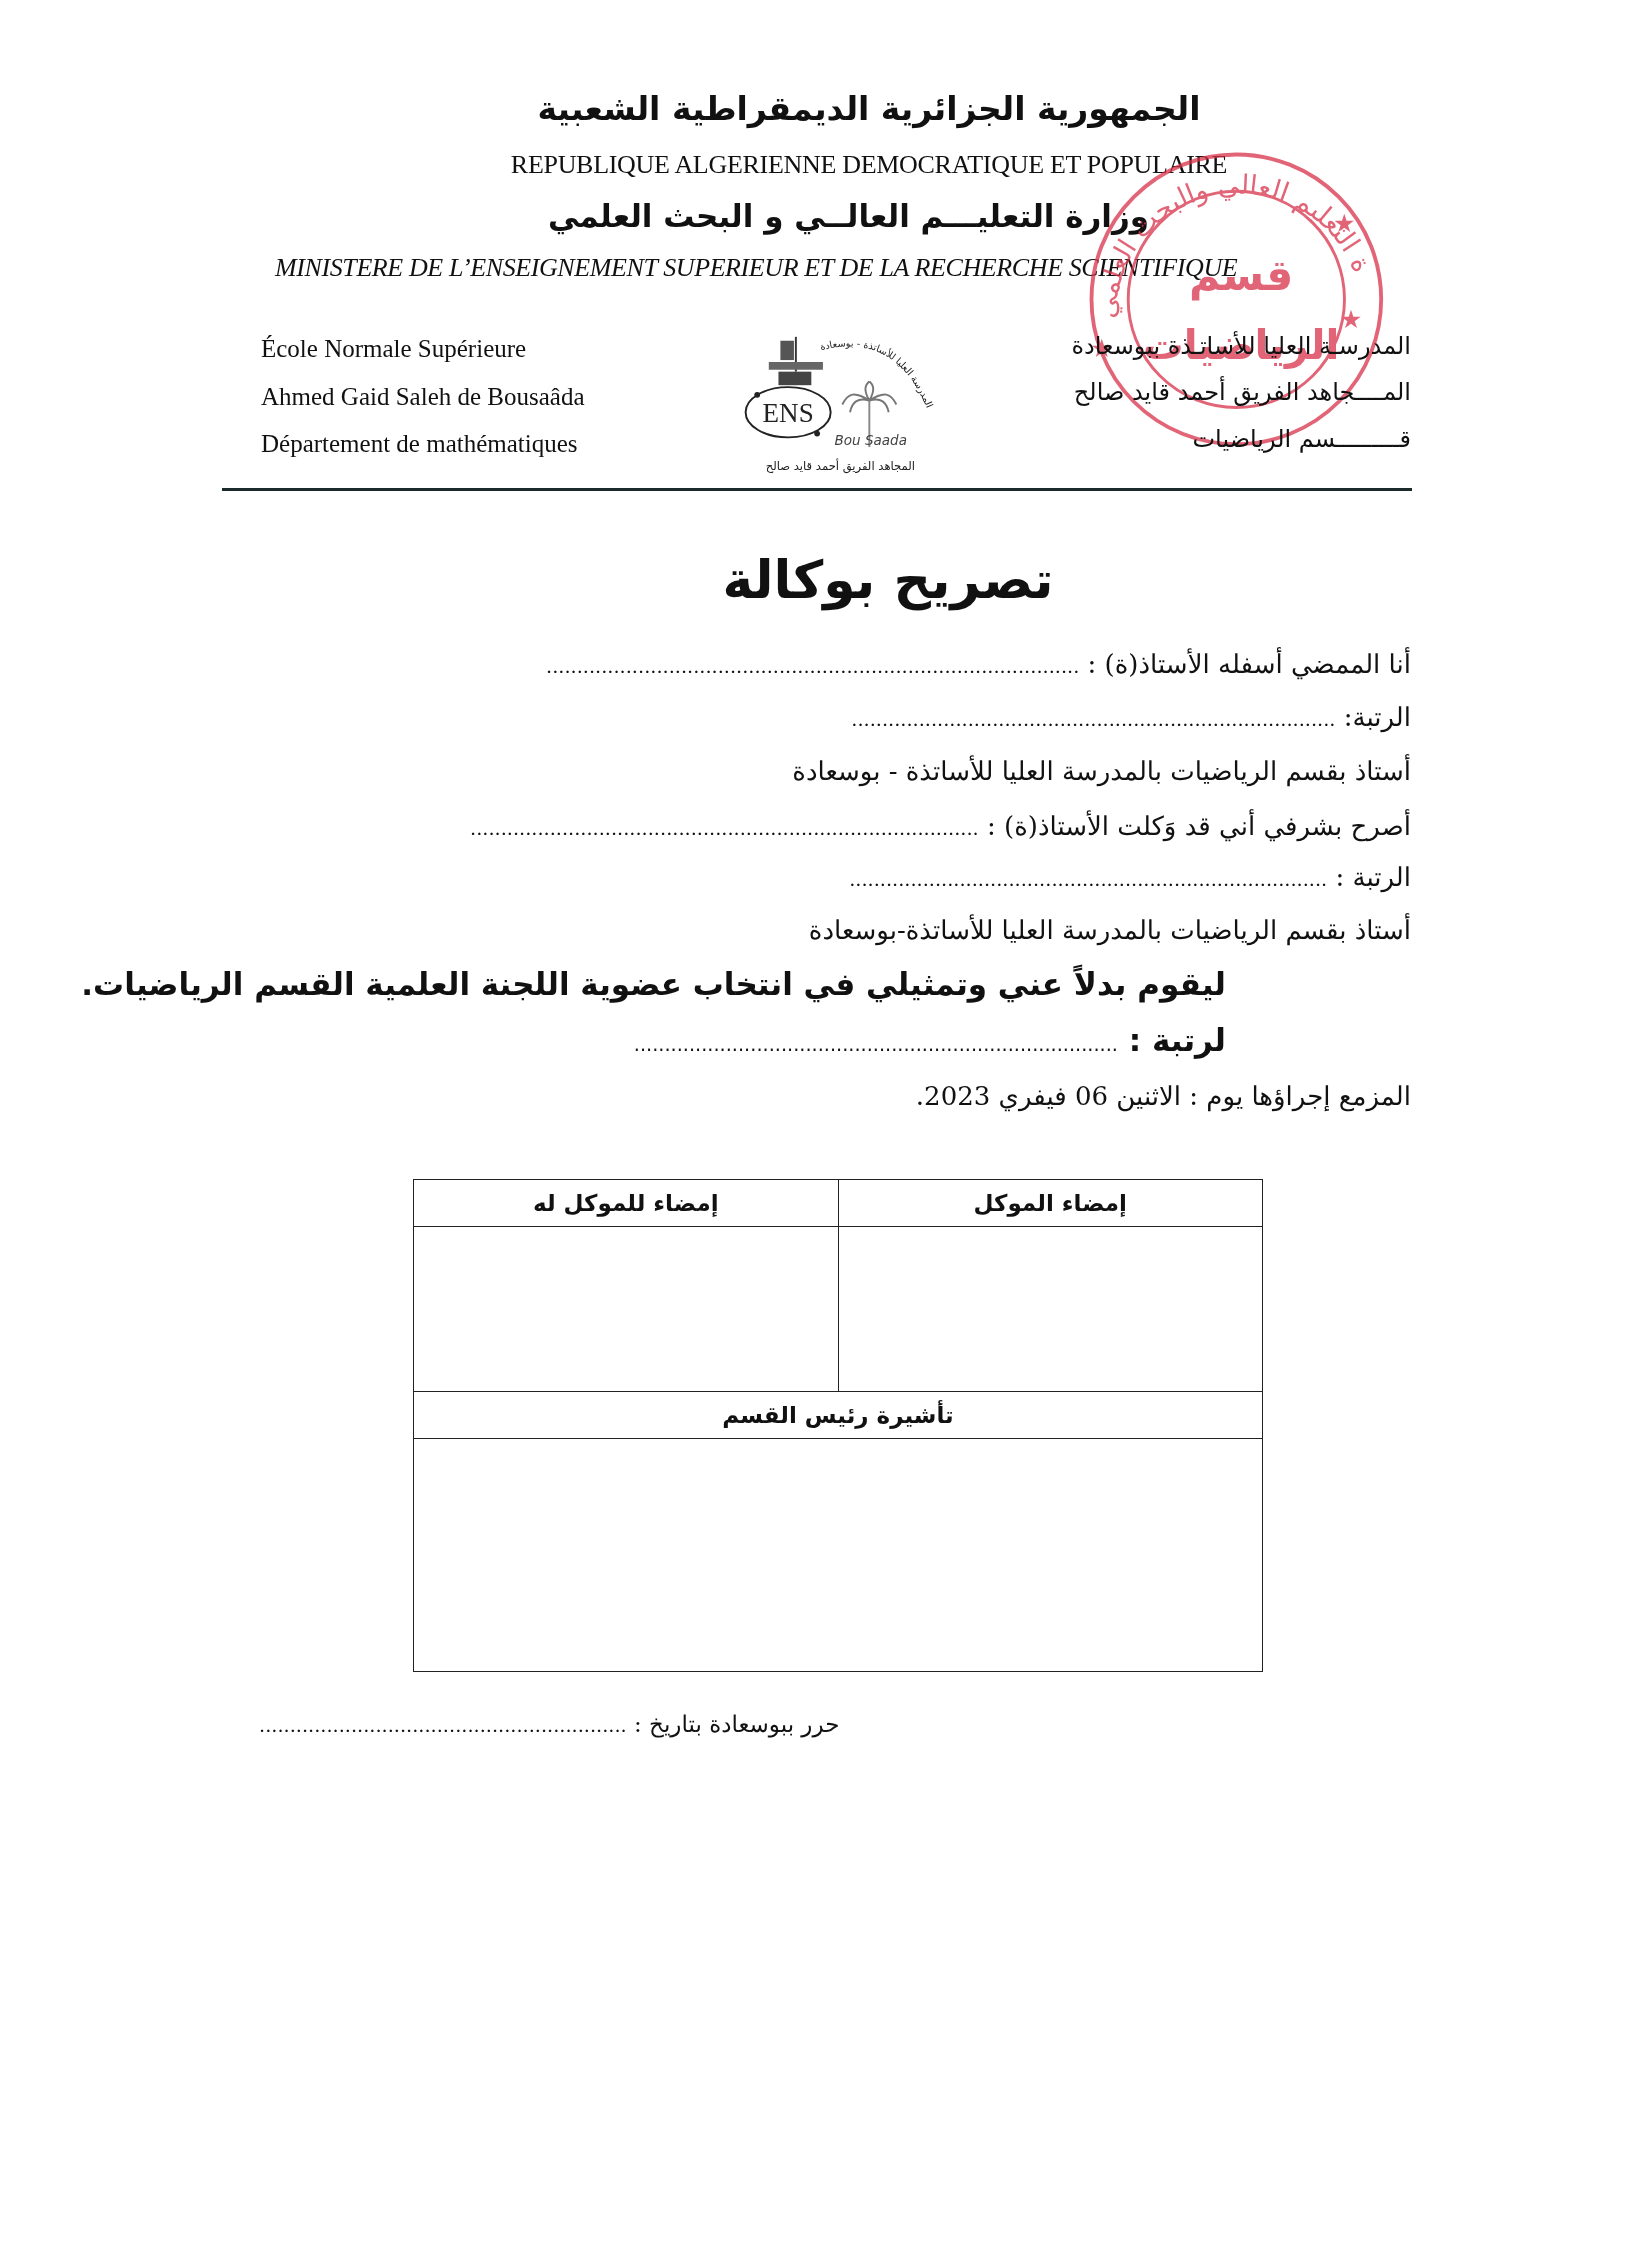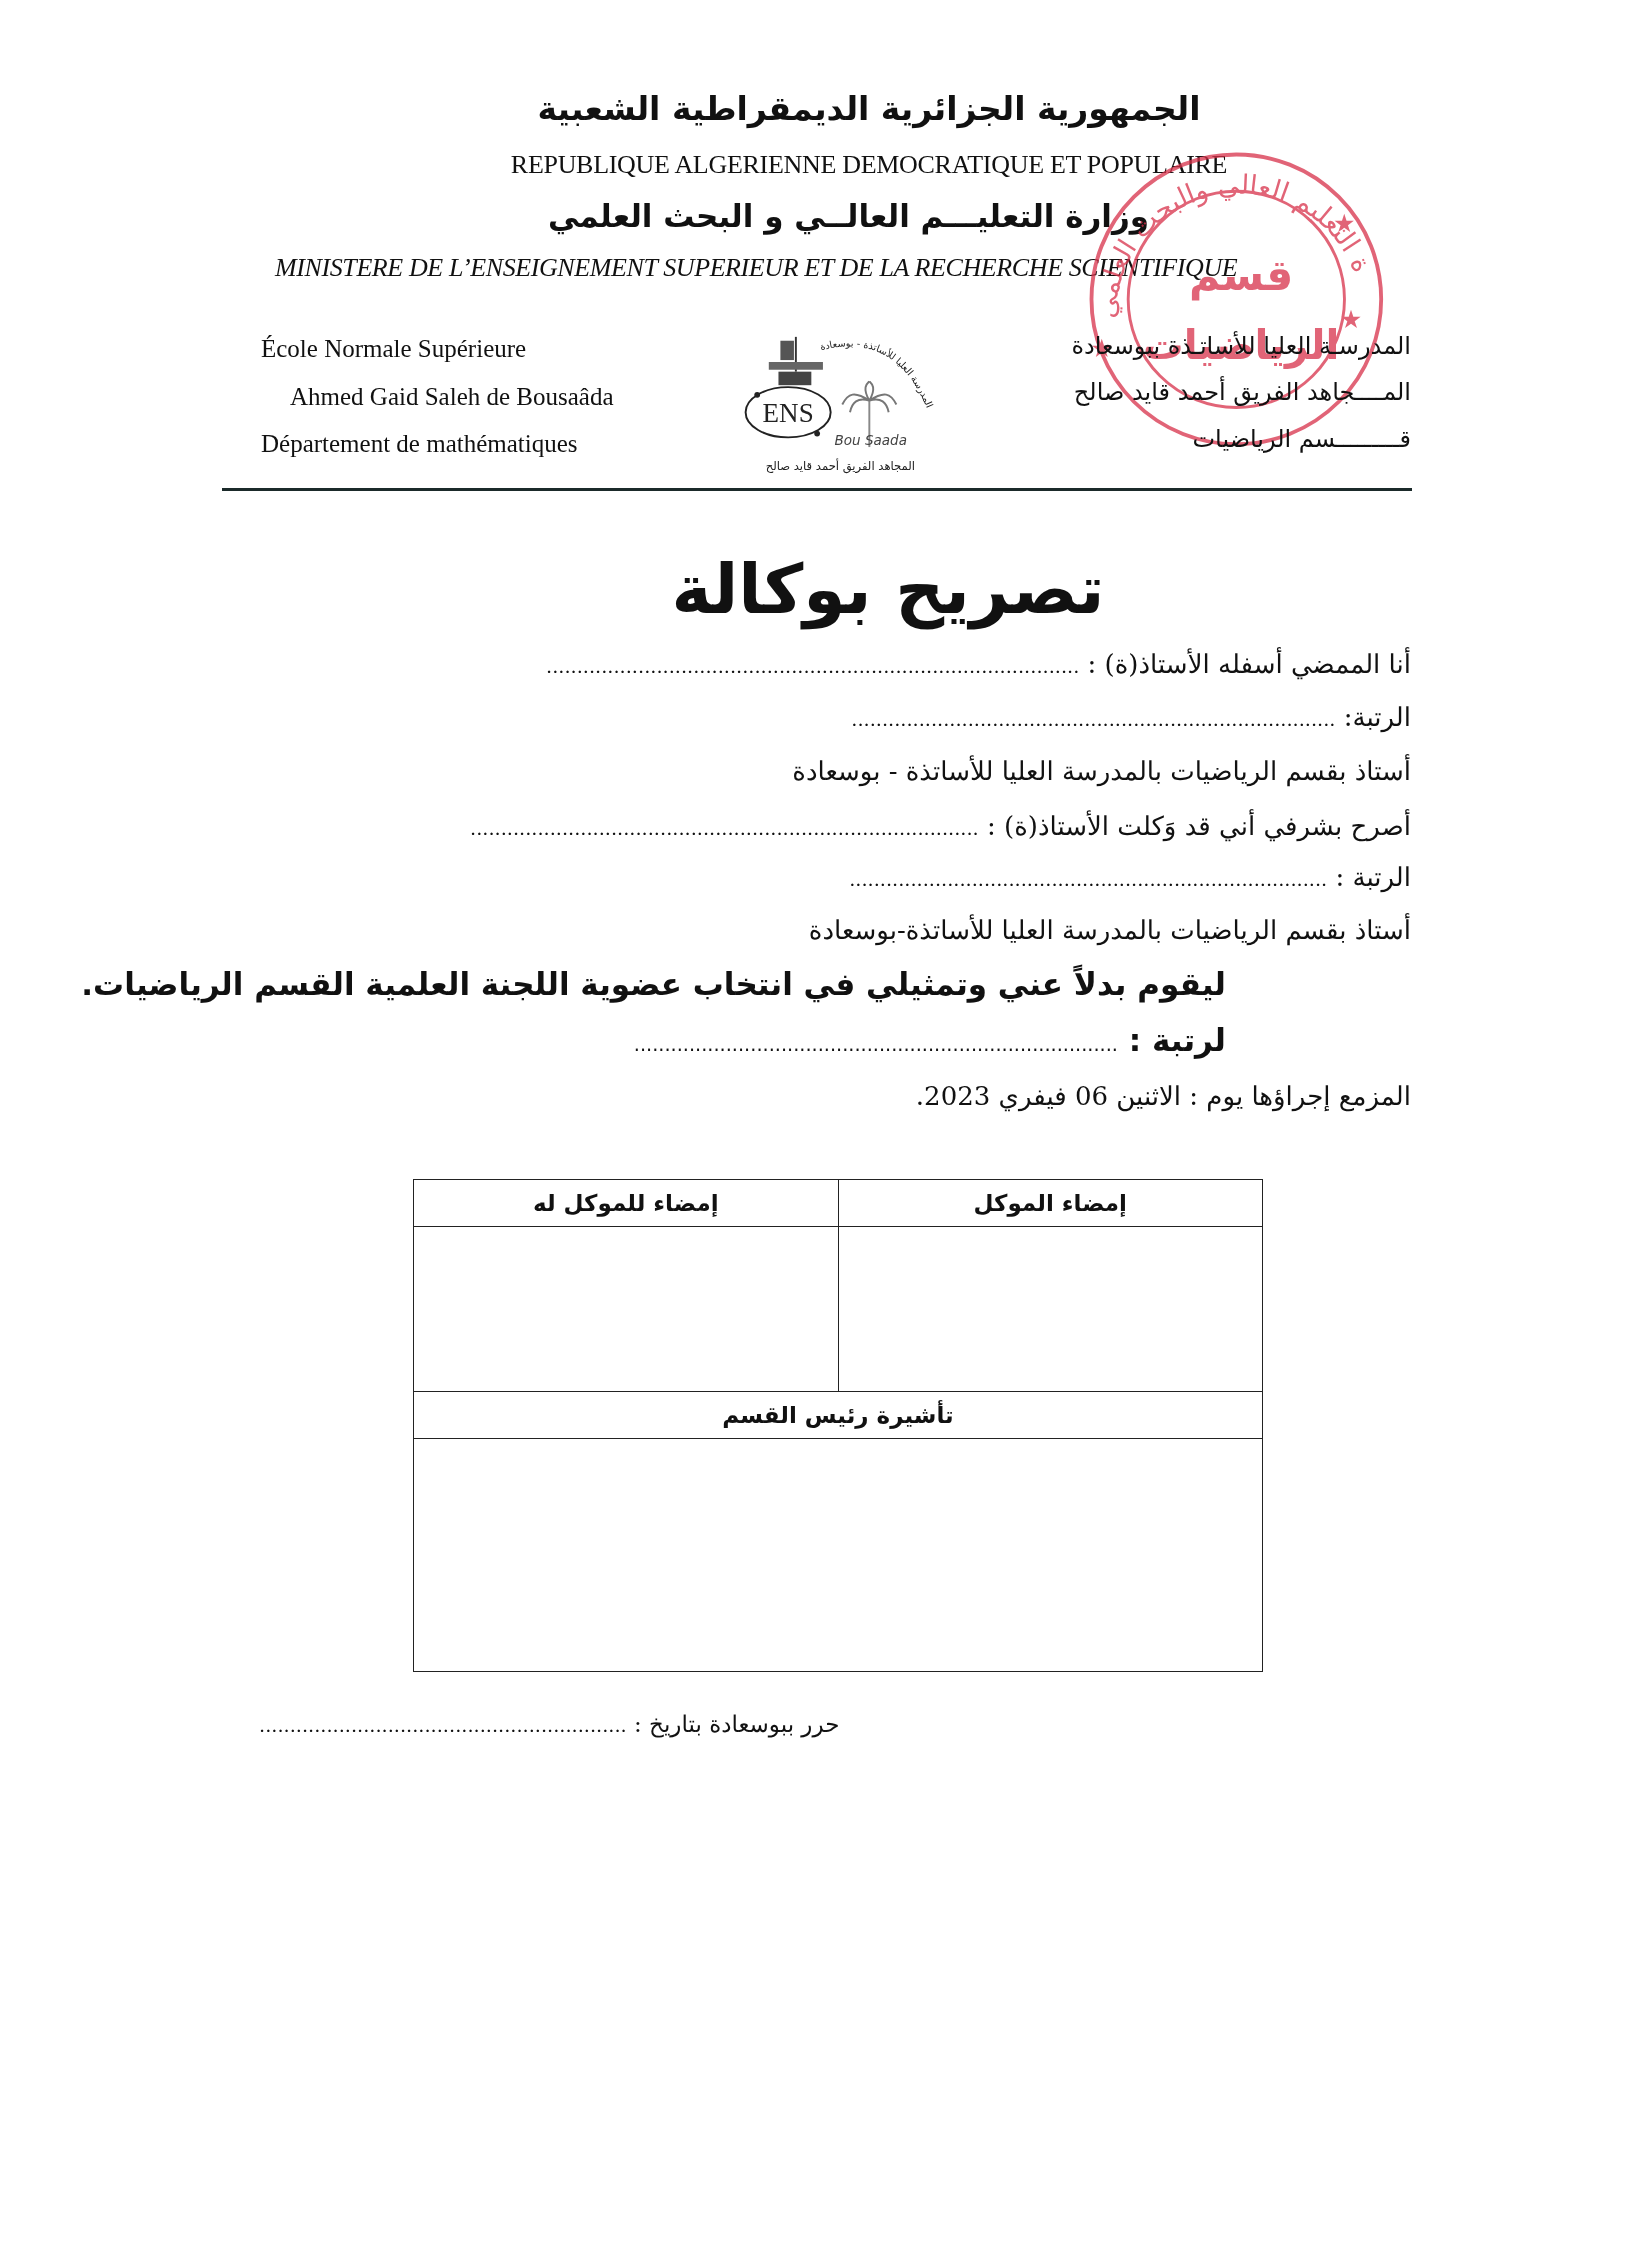--- a/index.html
+++ b/index.html
@@ -9,38 +9,38 @@
     .ar-serif { direction: rtl; font-family: "DejaVu Serif", "Liberation Serif", serif; }
 
     
     #h-ar-republic { left: 0; width: 1641px; top: 89px; text-align: center; font-size: 33px; font-weight: bold; padding-left: 97px; box-sizing: border-box; }
     #h-fr-republic { left: 0; width: 1641px; top: 150px; text-align: center; font-size: 26px; font-family: "Liberation Serif", serif; padding-left: 97px; box-sizing: border-box; letter-spacing: -0.3px; }
     #h-ar-ministry { left: 0; width: 1641px; top: 198px; text-align: center; font-size: 31px; font-weight: bold; padding-left: 56px; box-sizing: border-box; }
     #h-fr-ministry { left: 275px; top: 253px; font-size: 26px; font-style: italic; font-family: "Liberation Serif", serif; letter-spacing: -0.4px; white-space: nowrap; }
 
     .fr-left { left: 261px; font-size: 25px; font-family: "Liberation Serif", serif; white-space: nowrap; }
     #fr-line1 { top: 335px; }
-    #fr-line2 { top: 383px; margin-left: 29px; }
+    #fr-line2 { top: 383px; }
     #fr-line3 { top: 430px; }
 
     .ar-right { right: 230px; font-size: 24px; white-space: nowrap; text-align: right; }
     #ar-line1 { top: 332px; margin-left: 7px; }
     #ar-line2 { top: 378px; }
     #ar-line3 { top: 425px; }
 
     #header-rule { left: 222px; top: 488px; width: 1190px; height: 2.9px; background: #1b2a2a; }
 
     
     #logo { left: 734px; top: 333px; width: 232px; height: 145px; }
 
     
     #stamp { left: 1077px; top: 135px; width: 309px; height: 319px; opacity: 0.75; pointer-events: none; }
 
     
-    #doc-title { left: 0; width: 1641px; top: 550px; text-align: center; font-size: 68px; font-weight: bold; padding-left: 135px; box-sizing: border-box; }
+    #doc-title { left: 0; width: 1641px; top: 550px; text-align: center; font-size: 52px; font-weight: bold; padding-left: 135px; box-sizing: border-box; }
 
     
     .body-line { right: 230px; font-size: 26px; white-space: nowrap; text-align: right; }
     .dots { letter-spacing: 1px; font-size: 19.3px; }
     #l1 { top: 649px; }
     #l2 { top: 702px; }
     #l3 { top: 756px; }
     #l4 { top: 811px; }
     #l5 { top: 862px; }
     #l6 { top: 915px; }

